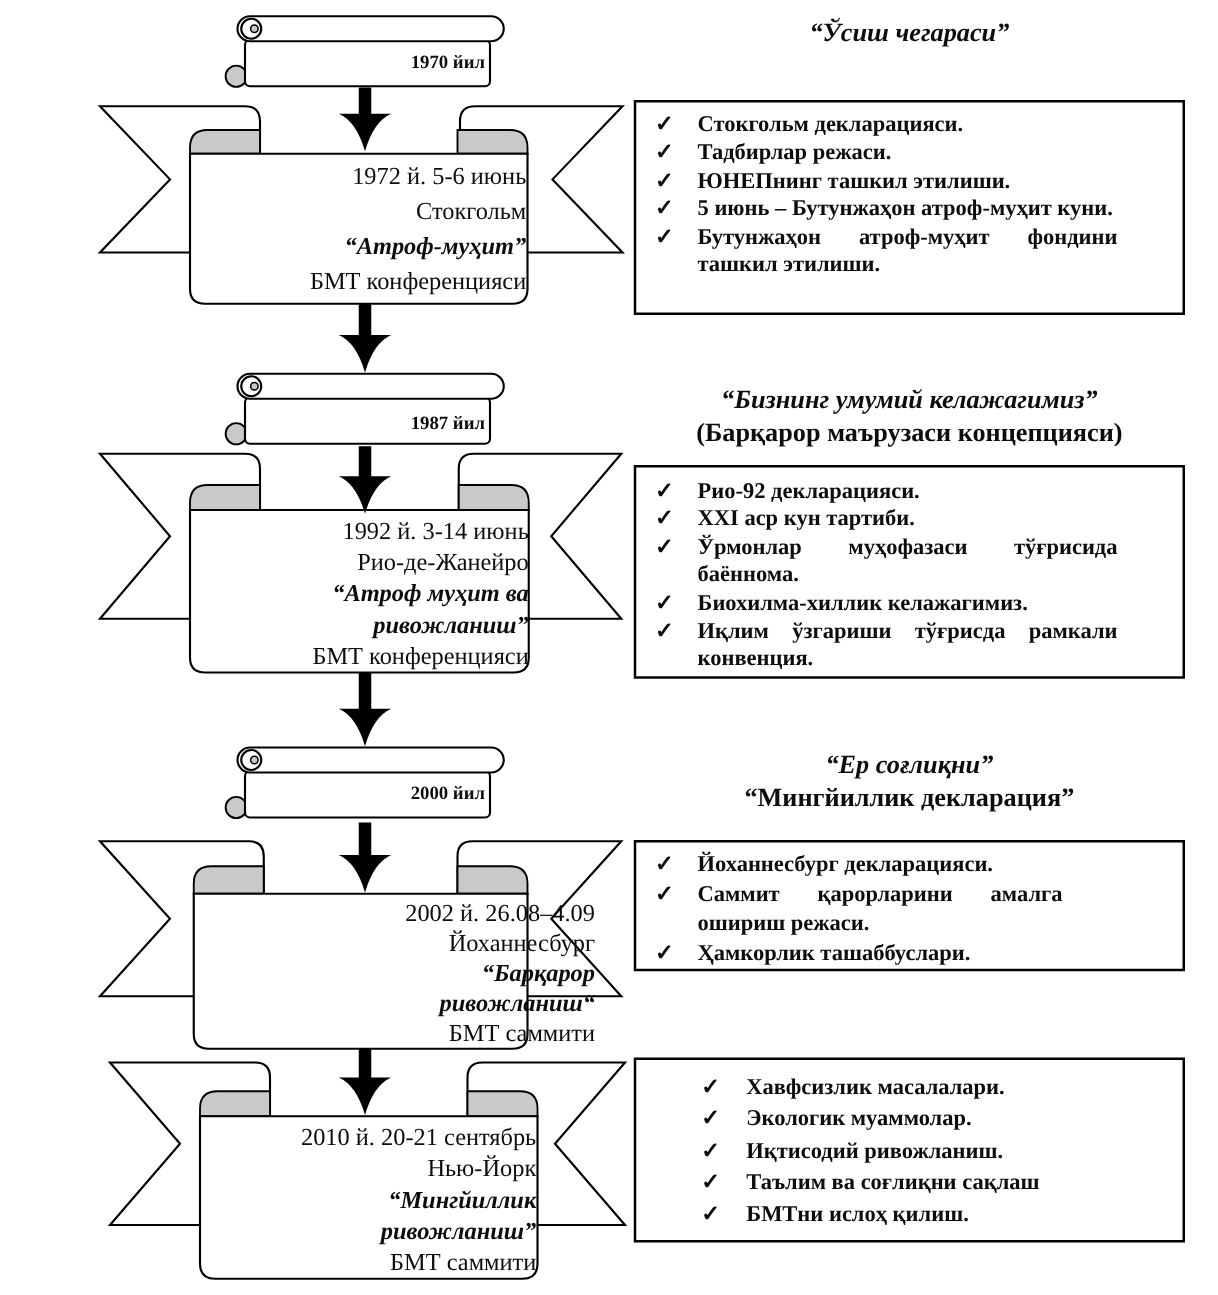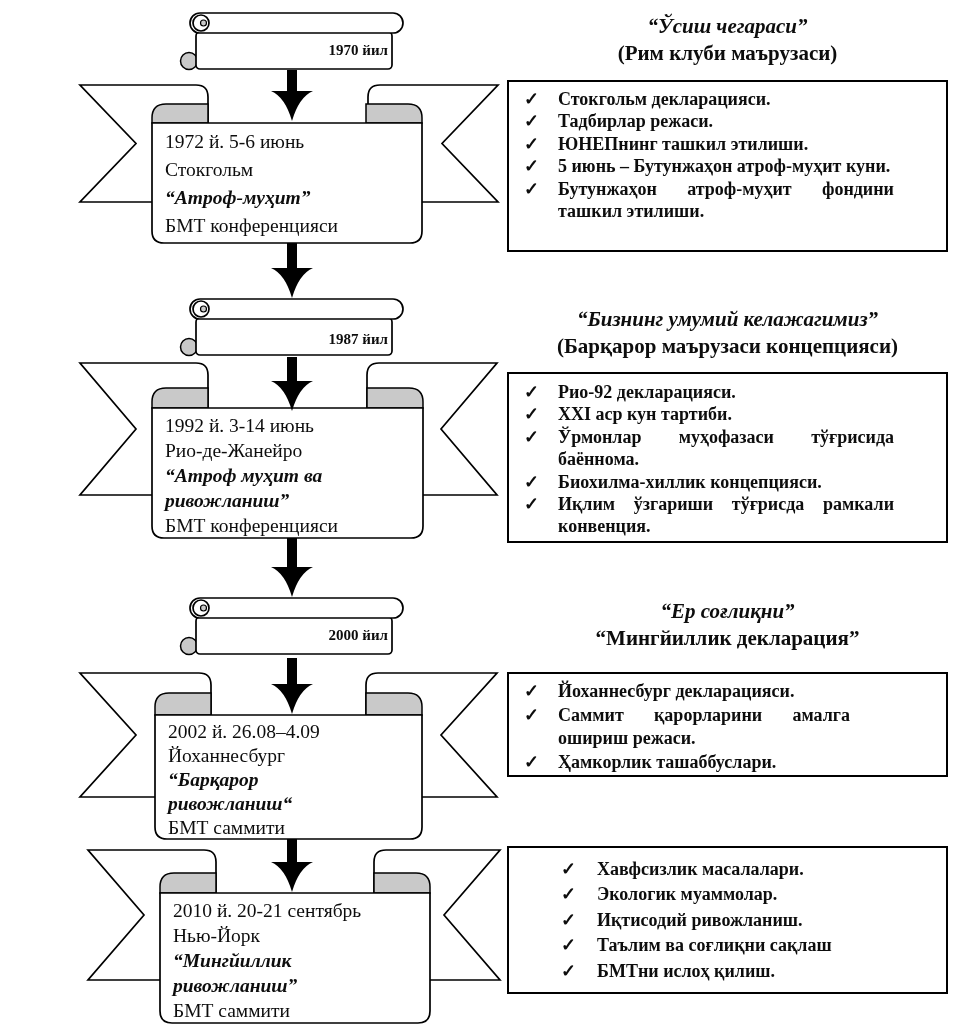--- a/index.html
+++ b/index.html
@@ -10,21 +10,21 @@
   svg.bg{position:absolute;left:0;top:0;}
   .shape{fill:#ffffff;stroke:var(--stroke,#000);stroke-width:1.7px;}
   .curl{fill:var(--curl,#c9c9c9);stroke:var(--stroke,#000);stroke-width:1.5px;}
   .roll-core{fill:var(--curl,#c9c9c9);stroke:var(--stroke,#000);stroke-width:1.2px;}
   .arrow{fill:var(--stroke,#000);stroke:none;}
 
   .year{position:absolute;left:196px;width:192px;text-align:right;
         font-weight:700;font-size:15px;line-height:22px;}
   #year1{top:39px;} #year2{top:328px;} #year3{top:624px;}
 
-  .panel-text{position:absolute;text-align:left;font-size:19.5px;margin-left:12px;}
+  .panel-text{position:absolute;text-align:right;font-size:19.5px;}
   .panel-text span{display:block;}
   .pn{font-weight:700;font-style:italic;}
   #panel1{left:153px;top:128px;width:268px;line-height:28px;}
   #panel2{left:153px;top:413px;width:270px;line-height:25px;}
   #panel3{left:156px;top:720px;width:320px;line-height:24px;}
   #panel4{left:161px;top:898px;width:268px;line-height:25px;}
 
   .ann-title{position:absolute;left:507px;width:441px;text-align:center;
              font-weight:700;font-size:21px;line-height:27px;}
   .ti{display:block;font-style:italic;}
@@ -134,21 +134,20 @@
   <div class="panel-text" id="panel4">
     <span>2010 й. 20-21 сентябрь</span>
     <span>Нью-Йорк</span>
     <span class="pn">“Мингйиллик</span>
     <span class="pn">ривожланиш”</span>
     <span>БМТ саммити</span>
   </div>
 
   <div class="ann-title" id="title1">
     <span class="ti">“Ўсиш чегараси”</span>
-    <span class="tp">(Рим клуби маърузаси)</span>
   </div>
   <div class="ann-title" id="title2">
     <span class="ti">“Бизнинг умумий келажагимиз”</span>
     <span class="tp">(Барқарор маърузаси концепцияси)</span>
   </div>
   <div class="ann-title" id="title3">
     <span class="ti">“Ер соғлиқни”</span>
     <span class="tp">“Мингйиллик декларация”</span>
   </div>
 
@@ -183,21 +182,21 @@
     <div class="item">
         <span class="chk">✓</span>
         <span class="itxt">XXI аср кун тартиби.</span>
       </div>
     <div class="item">
         <span class="chk">✓</span>
         <span class="itxt">Ўрмонлар муҳофазаси тўғрисида баённома.</span>
       </div>
     <div class="item">
         <span class="chk">✓</span>
-        <span class="itxt">Биохилма-хиллик концепцияси.</span>
+        <span class="itxt">Биохилма-хиллик келажагимиз.</span>
       </div>
     <div class="item">
         <span class="chk">✓</span>
         <span class="itxt">Иқлим ўзгариши тўғрисда рамкали конвенция.</span>
       </div>
   </div>
 
   <div class="ann-box" id="box3">
     <div class="item">
         <span class="chk">✓</span>

